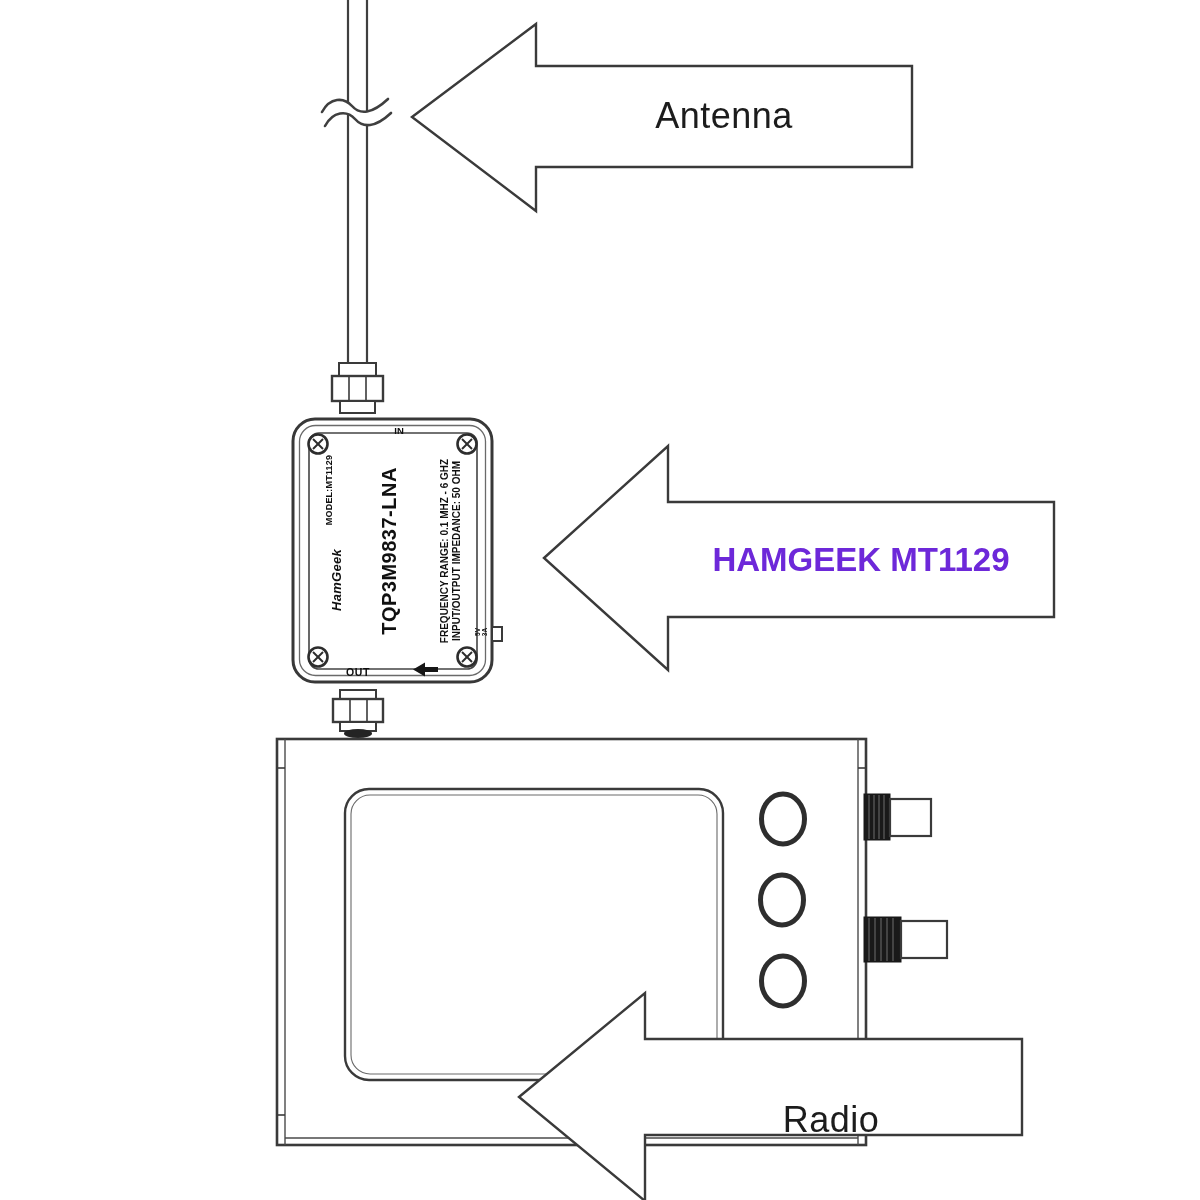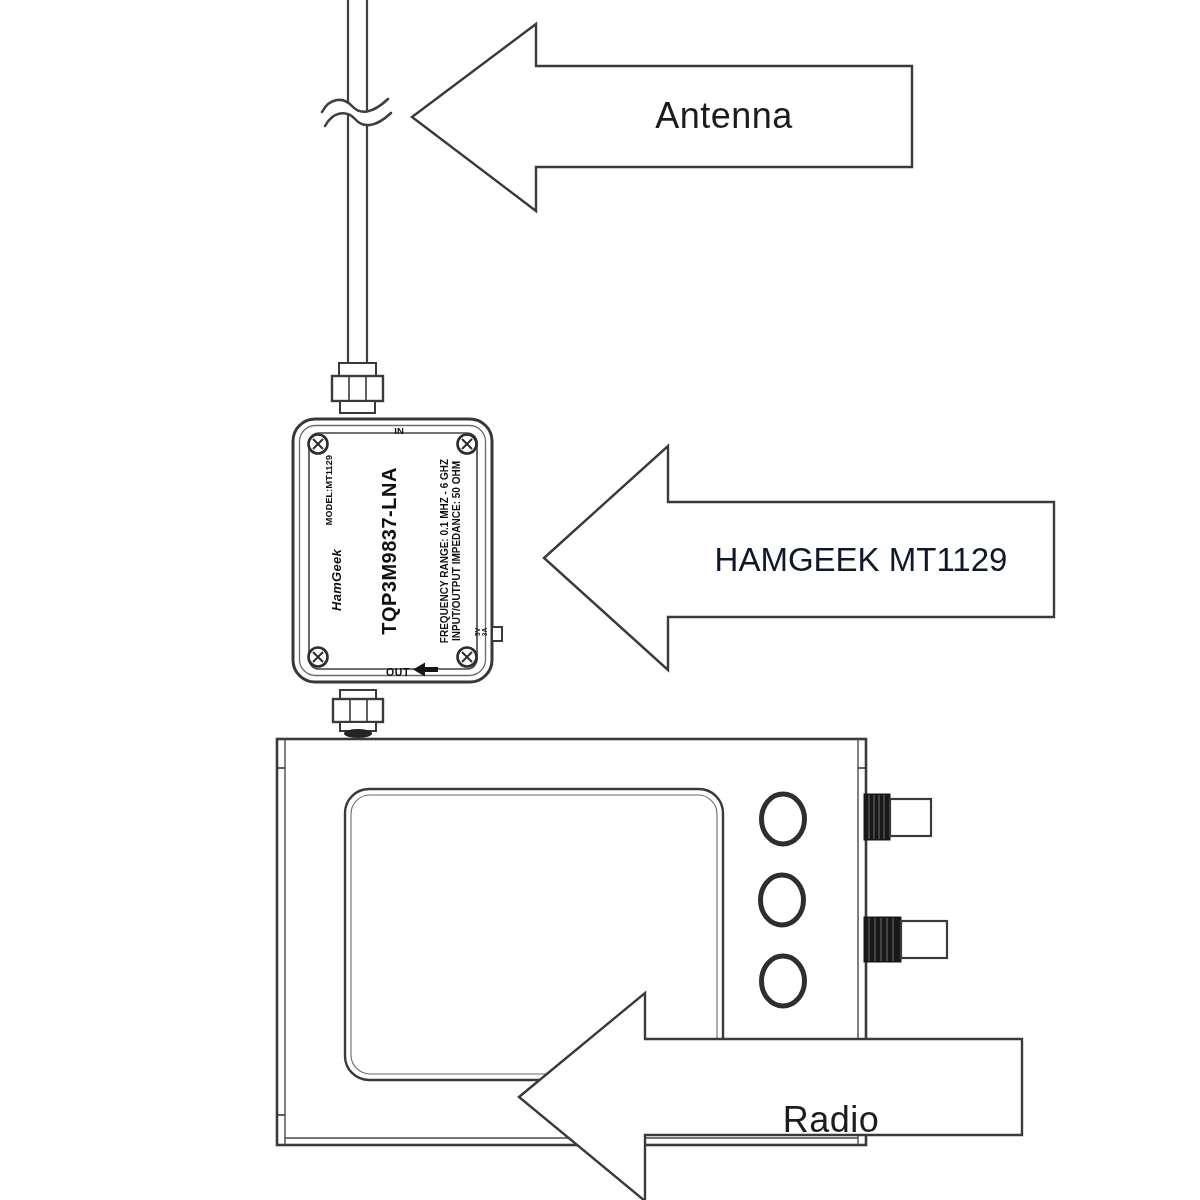--- a/index.html
+++ b/index.html
@@ -6,34 +6,34 @@
   .canvas{
     position:relative;width:1200px;height:1200px;background:#ffffff;overflow:hidden;
     font-family:"Liberation Sans", sans-serif;
   }
   .canvas svg{position:absolute;left:0;top:0;}
   .label{
     position:absolute;transform:translate(-50%,-50%);
     color:#1c1c1c;white-space:nowrap;text-align:center;
   }
   .label-lg{font-size:36px;letter-spacing:.5px;}
-  .arrow-label-block{position:absolute;transform:translate(-50%,-50%);text-align:center;color:#0f172a;}
+  .arrow-label-block{position:absolute;transform:translate(-50%,-50%);text-align:center;color:#6d28d9;font-weight:bold;}
   .arrow-label-block .line{font-size:33px;line-height:41px;white-space:nowrap;}
   .rot{
     position:absolute;transform:translate(-50%,-50%) rotate(-90deg);
     color:#101010;white-space:nowrap;text-align:center;
   }
   .amp-model{font-size:9px;font-weight:bold;letter-spacing:.2px;}
   .amp-brand{font-size:13px;font-weight:bold;font-style:italic;letter-spacing:.3px;}
   .amp-part{font-size:20px;font-weight:bold;letter-spacing:.5px;}
   .amp-specs{font-size:10px;font-weight:bold;line-height:11.5px;}
   .amp-power{font-size:6.5px;font-weight:bold;line-height:7px;}
   .amp-port{position:absolute;transform:translate(-50%,-50%);color:#0e0e0e;font-weight:bold;white-space:nowrap;}
   .port-in{font-size:9.5px;}
-  .port-out{font-size:10.5px;letter-spacing:.6px;margin-left:40px;}
+  .port-out{font-size:10.5px;letter-spacing:.6px;}
 </style>
 </head>
 <body>
 
 <div class="canvas">
 
   <svg width="1200" height="1200" viewBox="0 0 1200 1200">
 
     <g>
       <line x1="348" y1="0" x2="348" y2="364" stroke="#3f3f3f" stroke-width="2.2"></line>

